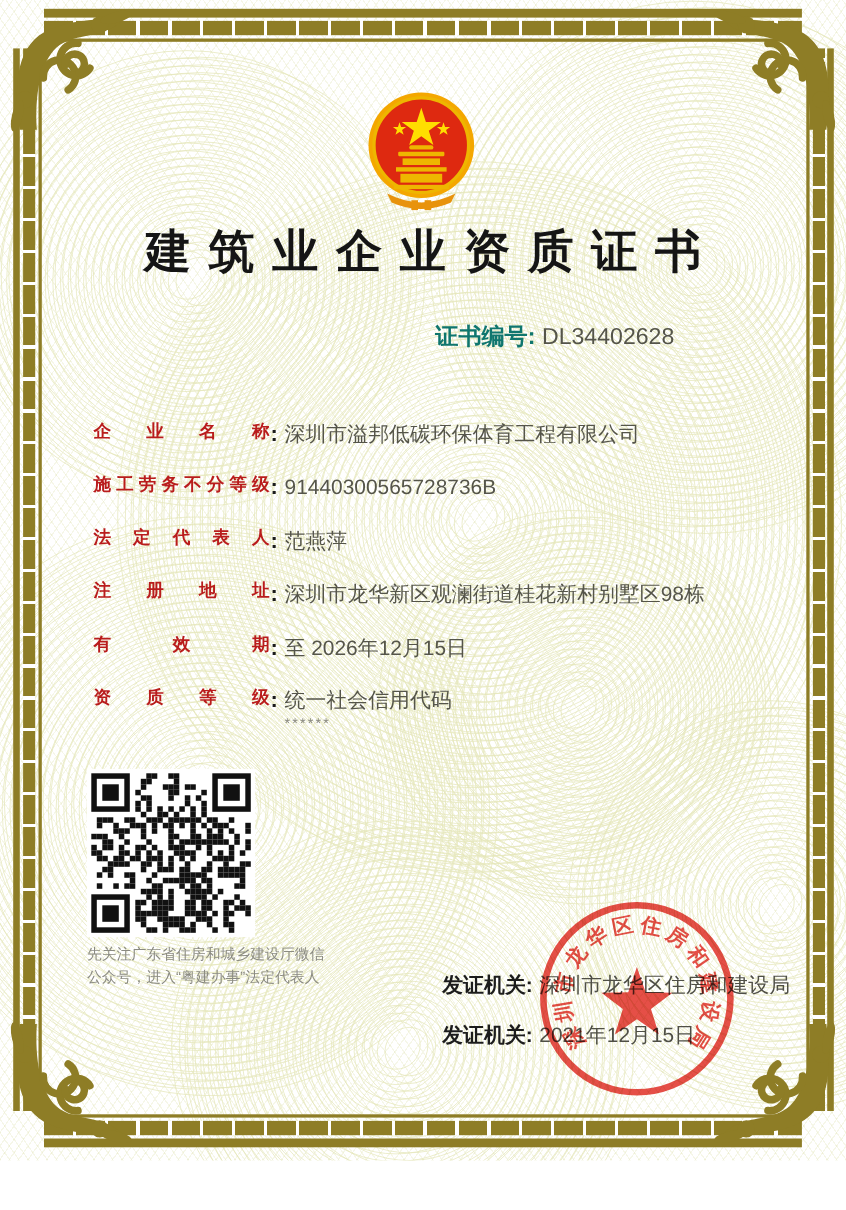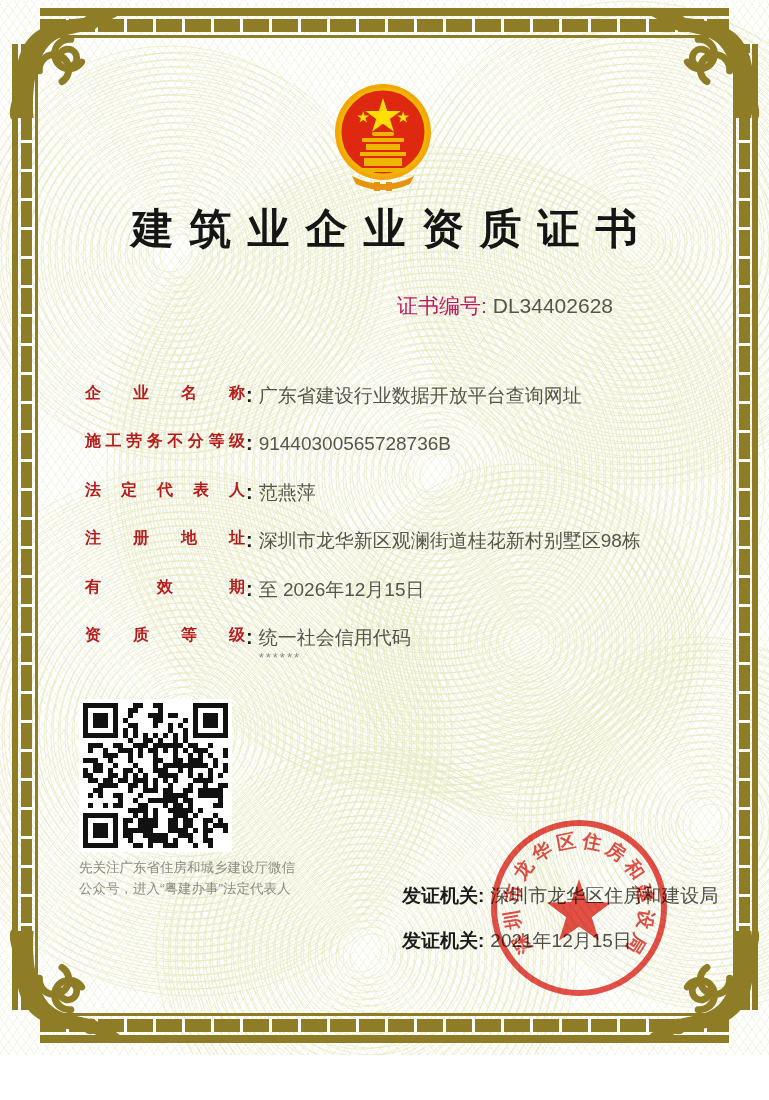--- a/index.html
+++ b/index.html
@@ -33,21 +33,21 @@
   .emblem{position:absolute;left:332px;top:80px;width:102px;height:112px;}
 
   .title{
     position:absolute;left:0;top:201px;width:769px;text-align:center;
     font-size:42px;font-weight:700;color:#151515;letter-spacing:16px;text-indent:16px;
   }
 
   .cert-no{
     position:absolute;top:292px;right:156px;font-size:21px;white-space:nowrap;
   }
-  .cert-no .lbl{font-weight:400;color:#be185d;margin-right:6px;}
+  .cert-no .lbl{font-weight:700;color:#0f766e;margin-right:6px;}
   .cert-no .val{color:#55554a;}
 
   .fields{position:absolute;left:85px;top:384px;width:620px;}
   .frow{height:48.4px;display:flex;align-items:flex-start;}
   .f-label{
     display:inline-block;width:160px;font-size:16px;font-weight:700;color:#b91c1c;
     text-align:justify;text-align-last:justify;line-height:1.1;flex:0 0 160px;
   }
   .f-colon{font-size:20px;font-weight:700;color:#1c1c1c;margin:0 6px 0 1px;line-height:1.1;}
   .f-value{font-size:19px;color:#55554a;line-height:1.15;padding-top:1px;}
@@ -613,21 +613,21 @@
   <div class="title">建筑业企业资质证书</div>
 
   <div class="cert-no">
     <span class="lbl"><span>证书编号</span>:</span><span class="val">DL34402628</span>
   </div>
 
   <div class="fields">
     <div class="frow">
       <span class="f-label">企业名称</span>
         <span class="f-colon">:</span>
-      <span class="f-value">广东省建设行业数据开放平台查询网址</span>
+      <span class="f-value">深圳市溢邦低碳环保体育工程有限公司</span>
     </div>
     <div class="frow">
       <span class="f-label">施工劳务不分等级</span>
         <span class="f-colon">:</span>
       <span class="f-value">91440300565728736B</span>
     </div>
     <div class="frow">
       <span class="f-label">法定代表人</span>
         <span class="f-colon">:</span>
       <span class="f-value">范燕萍</span>

